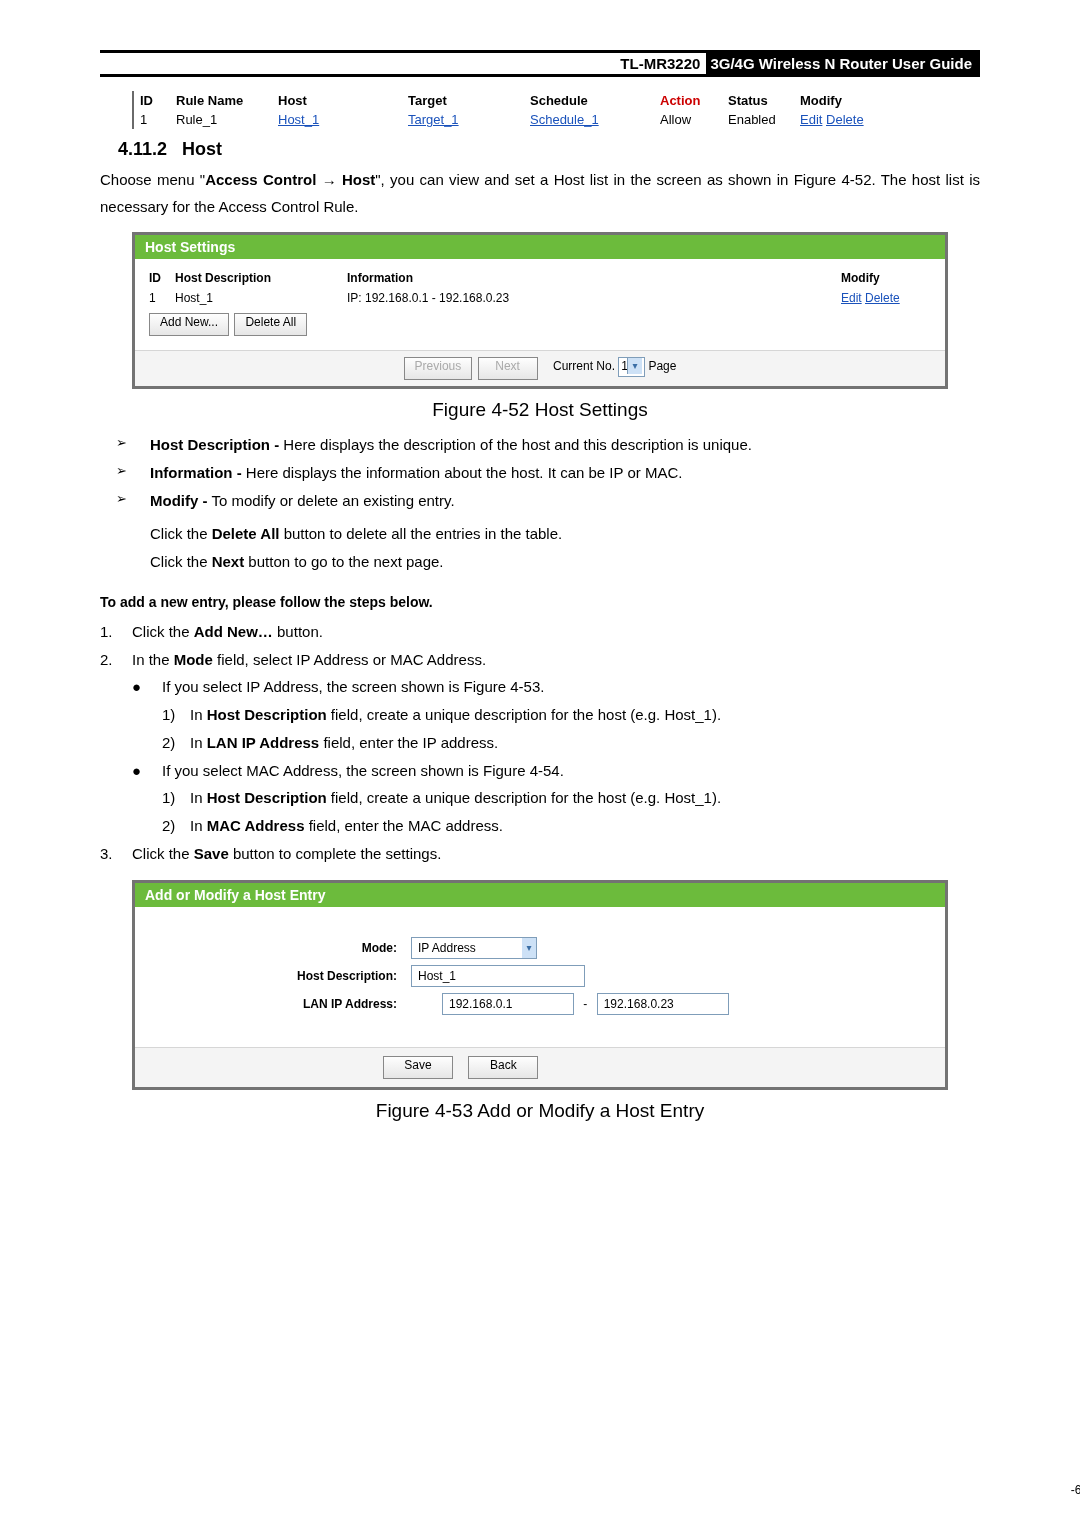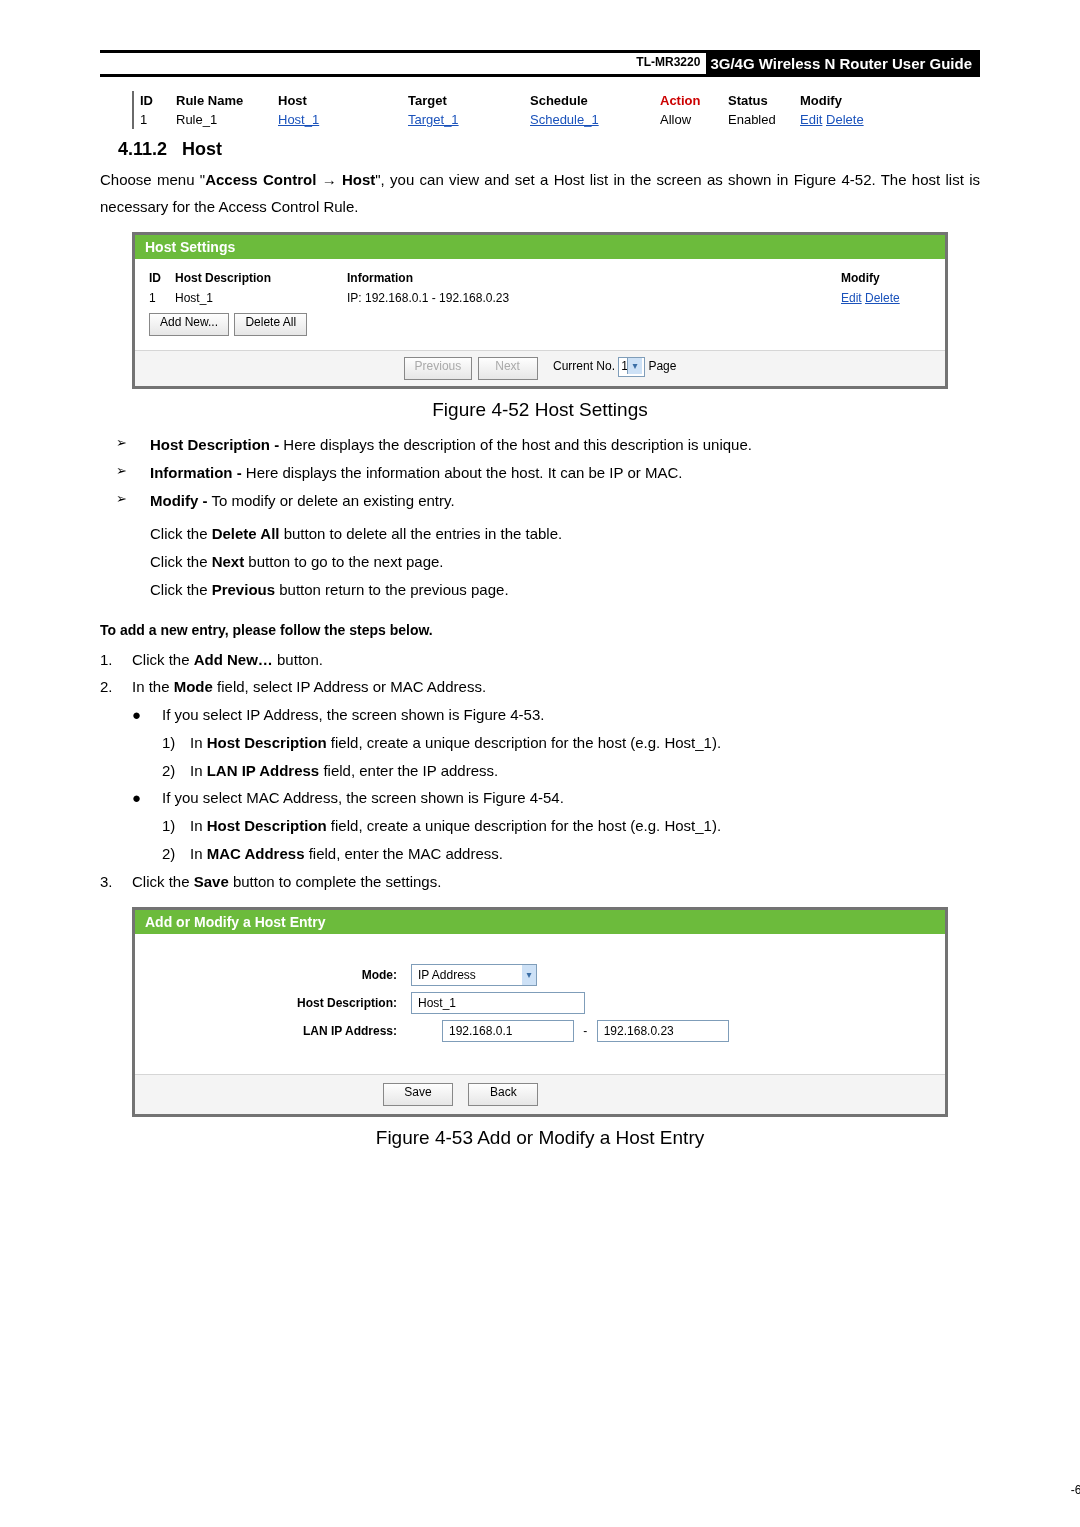--- a/index.html
+++ b/index.html
@@ -23,21 +23,21 @@
   }
   .header-line {
     display: flex;
     border-bottom: 3px solid #000;
   }
   .header-line .left {
     flex: 1;
     text-align: right;
     font-weight: bold;
     padding: 2px 6px 2px 2px;
-    font-size: 12px;
+    font-size: 15px;
   }
   .header-line .right {
     background: #000;
     color: #fff;
     font-weight: bold;
     padding: 2px 8px 2px 4px;
     font-size: 15px;
   }
   .rule-table {
     margin: 14px 32px 10px 32px;
@@ -298,21 +298,20 @@
         <div class="bullet-mark">➢</div>
         <div class="bullet-txt"><b>Information -</b><span> Here displays the information about the host. It can be IP or MAC.</span></div>
       </div>
     <div class="bullet-row">
         <div class="bullet-mark">➢</div>
         <div class="bullet-txt"><b>Modify -</b><span> To modify or delete an existing entry.</span></div>
       </div>
   </div>
   <div class="sub-indent"><span>Click the </span><b>Delete All</b><span> button to delete all the entries in the table.</span></div>
   <div class="sub-indent"><span>Click the </span><b>Next</b><span> button to go to the next page.</span></div>
-  <div class="sub-indent"><span>Click the </span><b>Previous</b><span> button return to the previous page.</span></div>
 
   <div class="steps-heading">To add a new entry, please follow the steps below.</div>
 
   <div class="num-row">
       <div class="num-mark">1.</div>
       <div class="num-txt"><span>Click the </span><b>Add New…</b><span> button.</span></div>
     </div>
 
   <div class="num-row">
       <div class="num-mark">2.</div>

